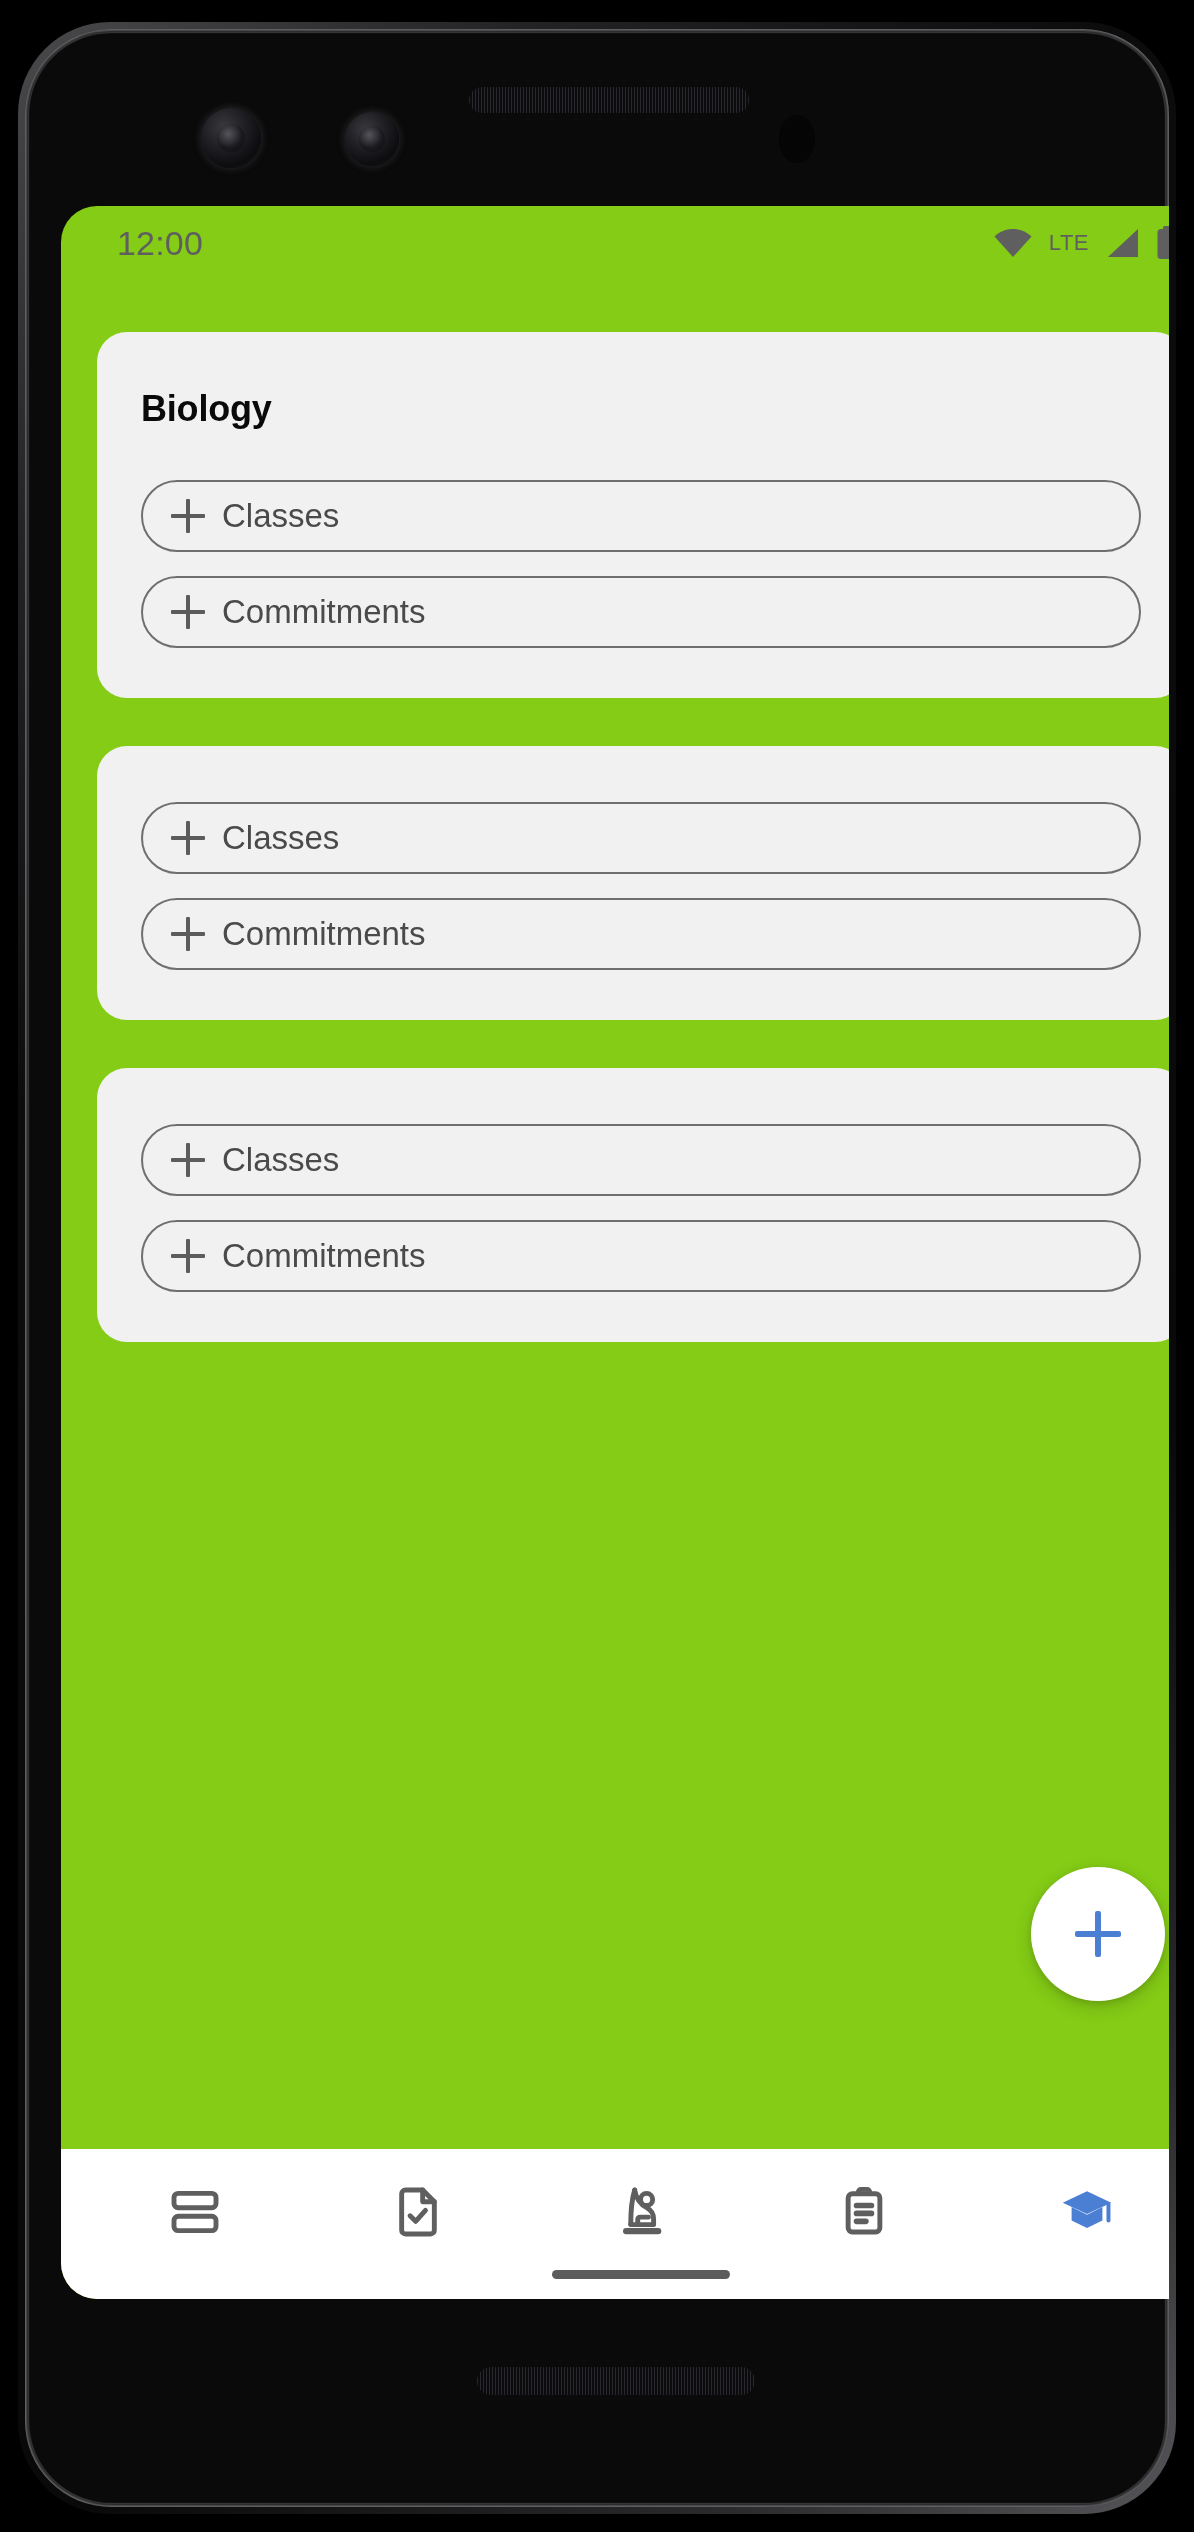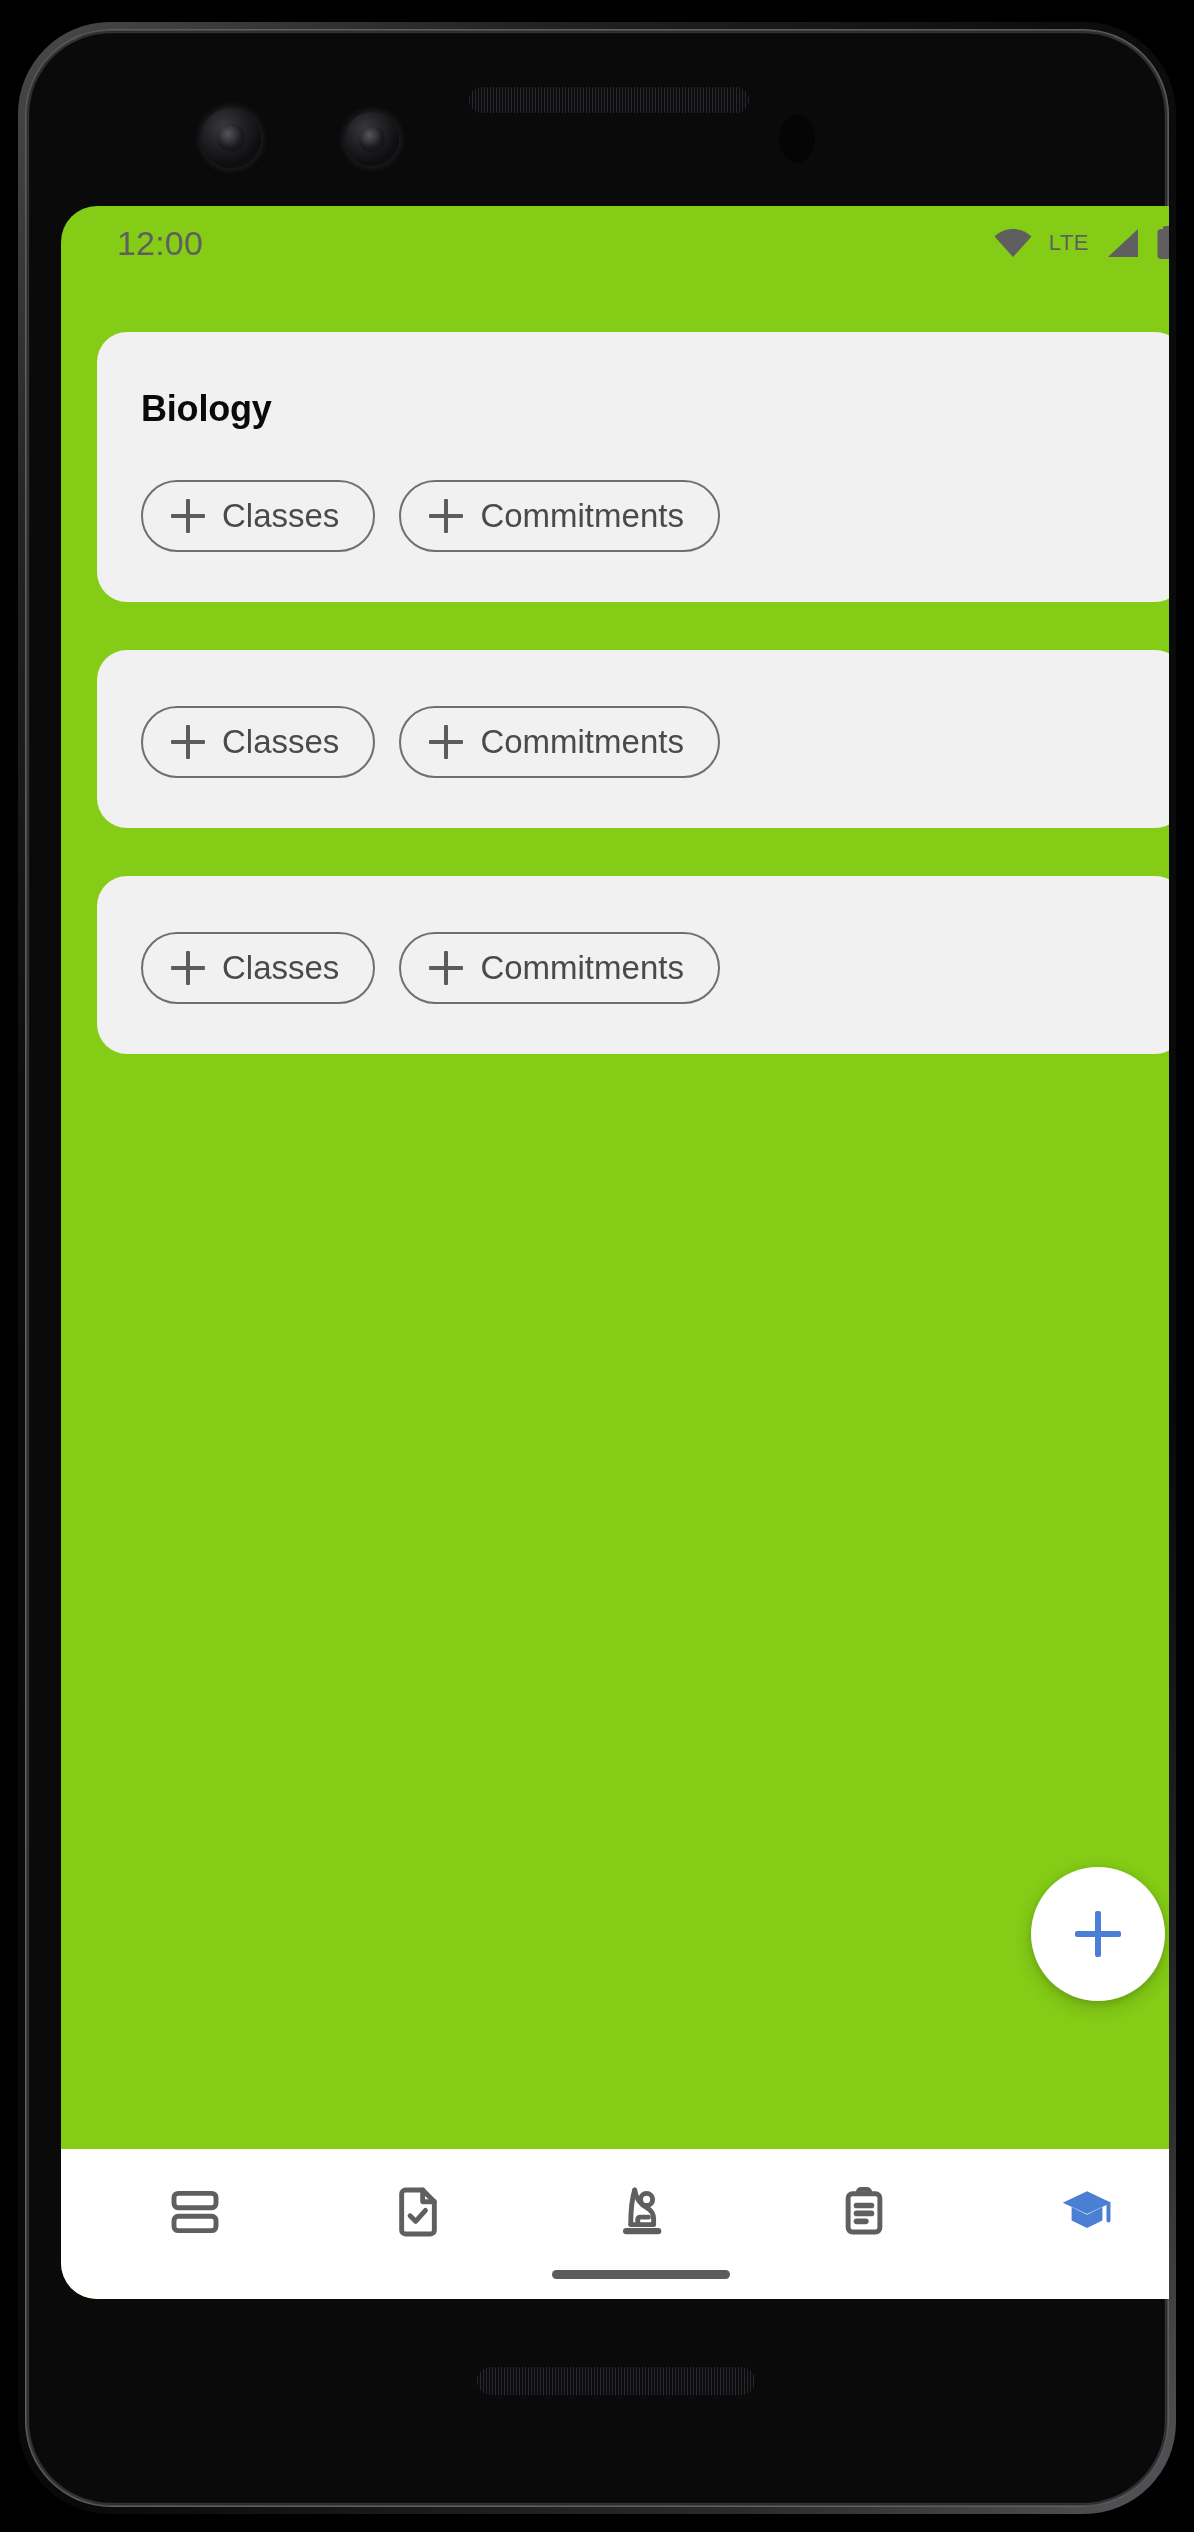--- a/index.html
+++ b/index.html
@@ -153,20 +153,21 @@
   .course-name {
     font-size: 36px;
     font-weight: bold;
     color: #0a0a0a;
     letter-spacing: -0.2px;
     margin-bottom: 50px;
   }
   .chip-row {
     display: flex;
     gap: 24px;
+    flex-direction: column;
   }
   .chip {
     display: inline-flex;
     align-items: center;
     gap: 17px;
     height: 72px;
     padding: 0 34px 0 28px;
     border: 2px solid #6f6f6f;
     border-radius: 999px;
     background: transparent;

